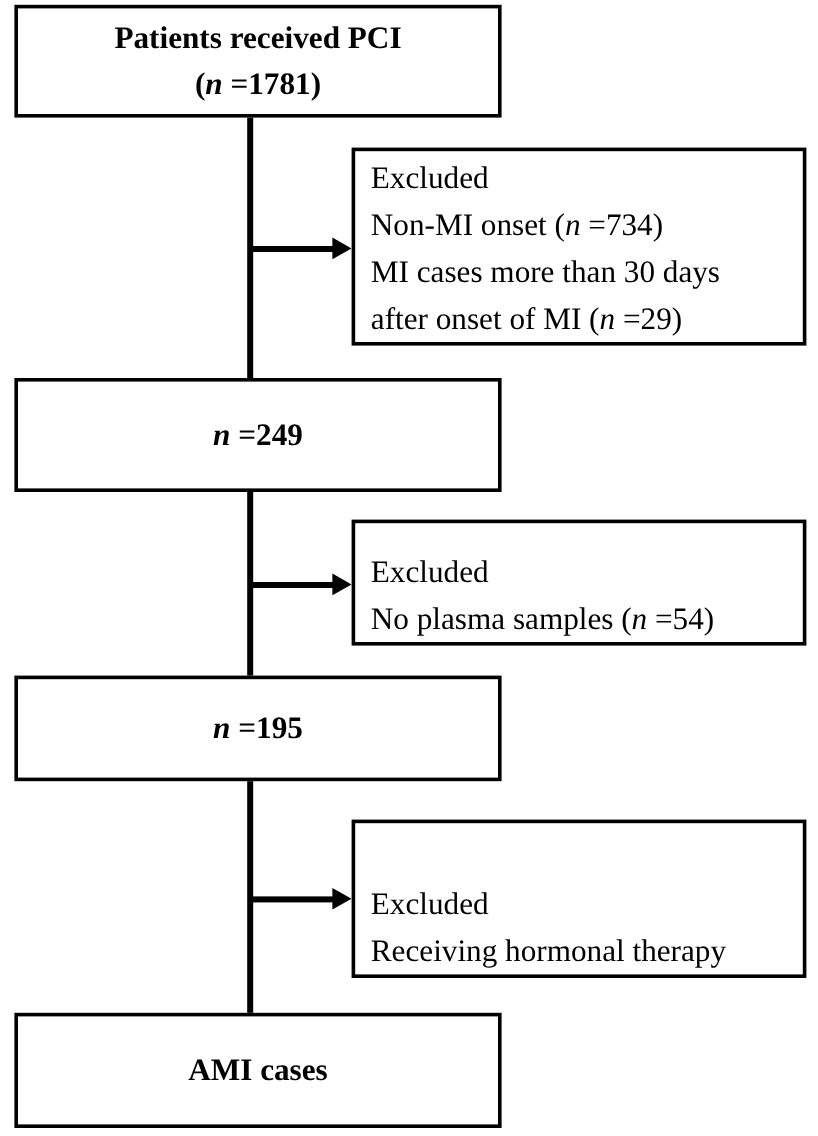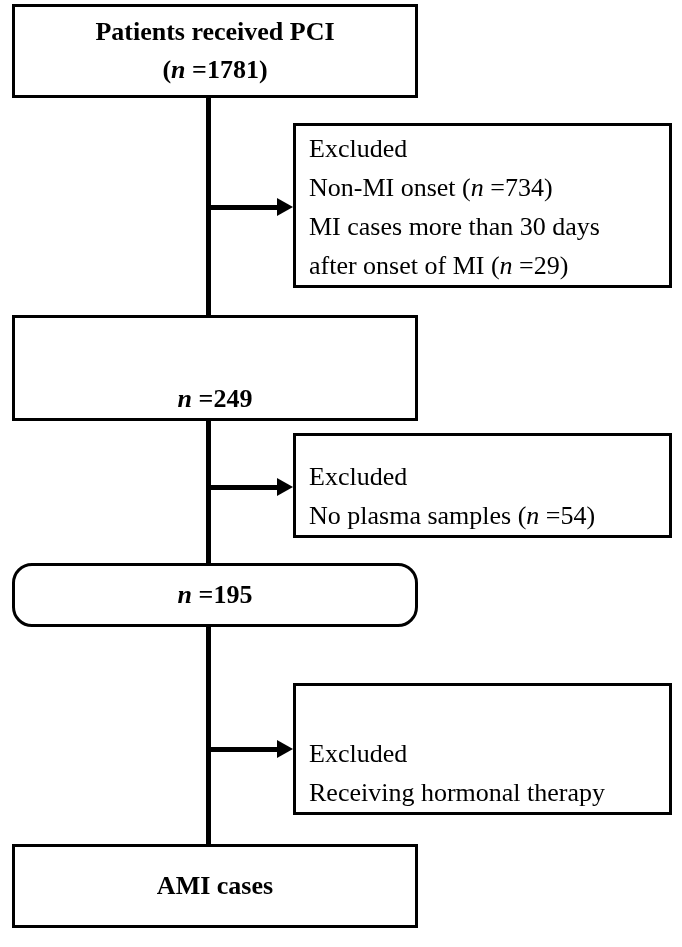--- a/index.html
+++ b/index.html
@@ -44,23 +44,23 @@
     flex-direction: column;
     justify-content: flex-end;
     text-align: left;
     padding-left: 13px;
     padding-right: 6px;
     font-size: 26px;
     line-height: 39px;
     z-index: 2;
   }
   #box-pci      { top: 4px;   height: 94px; }
-  #box-n249     { top: 315px; height: 106px; justify-content: flex-end; }
-  #box-n195     { top: 563px; height: 64px; border-radius: 20px; }
-  #box-ami      { top: 844px; height: 84px; }
+  #box-n249     { top: 315px; height: 95px; }
+  #box-n195     { top: 563px; height: 88px; }
+  #box-ami      { top: 844px; height: 96px; }
   #excl-1       { top: 123px; height: 165px; }
   #excl-2       { top: 433px; height: 105px; }
   #excl-3       { top: 683px; height: 132px; }
   .v-line {
     position: absolute;
     left: 206px;
     width: 5px;
     background: #000000;
     z-index: 1;
   }

